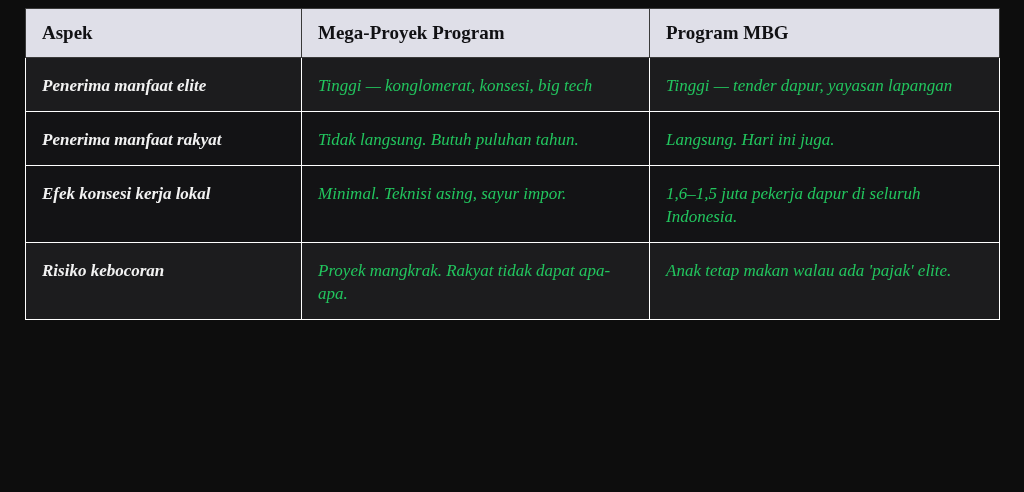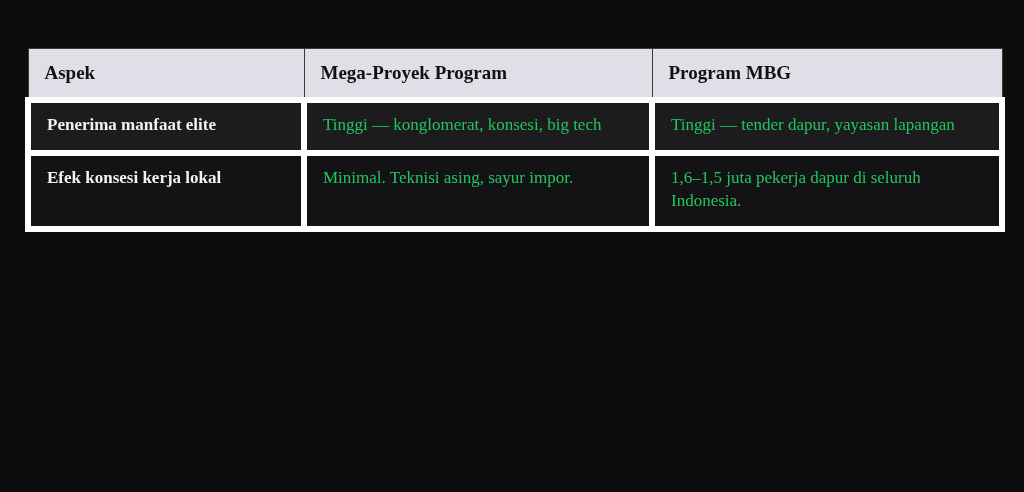--- a/index.html
+++ b/index.html
@@ -17,44 +17,44 @@
   .table-wrap {
     position: absolute;
     left: 25px;
     top: 8px;
     width: 974px;
   }
   table.comparison {
     border-collapse: collapse;
     width: 974px;
     table-layout: fixed;
-    margin-top: 40px;
   }
   table.comparison col.c0 { width: 276px; }
   table.comparison col.c1 { width: 348px; }
   table.comparison col.c2 { width: 350px; }
 
   table.comparison thead th {
     background: #dfdfe8;
     color: #111114;
     font-family: "Liberation Serif", serif;
     font-weight: bold;
     font-size: 19px;
     text-align: left;
     padding: 13px 14px 13px 16px;
     border: 1px solid #3a3a3a;
     vertical-align: middle;
     white-space: nowrap;
   }
   table.comparison tbody td {
-    border: 6px solid #ffffff;
-    padding: 11px 14px 13px 16px;
+    border: 1px solid #ffffff;
+    padding: 17px 14px 13px 16px;
     vertical-align: top;
     font-size: 17px;
     line-height: 1.35;
+    font-style: italic;
   }
   table.comparison tbody tr.odd td {
     background: #1c1c1e;
   }
   table.comparison tbody tr.even td {
     background: #131315;
   }
   td.aspect {
     font-weight: bold;
     color: #f2f2f2;
@@ -80,19 +80,29 @@
         <th>Program MBG</th>
       </tr>
     </thead>
     <tbody>
       <tr class="odd">
         <td class="aspect">Penerima manfaat elite</td>
         <td class="cell">Tinggi — konglomerat, konsesi, big tech</td>
         <td class="cell">Tinggi — tender dapur, yayasan lapangan</td>
       </tr>
       <tr class="even">
+        <td class="aspect">Penerima manfaat rakyat</td>
+        <td class="cell">Tidak langsung. Butuh puluhan tahun.</td>
+        <td class="cell">Langsung. Hari ini juga.</td>
+      </tr>
+      <tr class="even">
         <td class="aspect">Efek konsesi kerja lokal</td>
         <td class="cell">Minimal. Teknisi asing, sayur impor.</td>
         <td class="cell">1,6–1,5 juta pekerja dapur di seluruh Indonesia.</td>
+      </tr>
+      <tr class="odd">
+        <td class="aspect">Risiko kebocoran</td>
+        <td class="cell">Proyek mangkrak. Rakyat tidak dapat apa-apa.</td>
+        <td class="cell">Anak tetap makan walau ada 'pajak' elite.</td>
       </tr>
     </tbody>
   </table>
 </div>
 
 </body></html>

